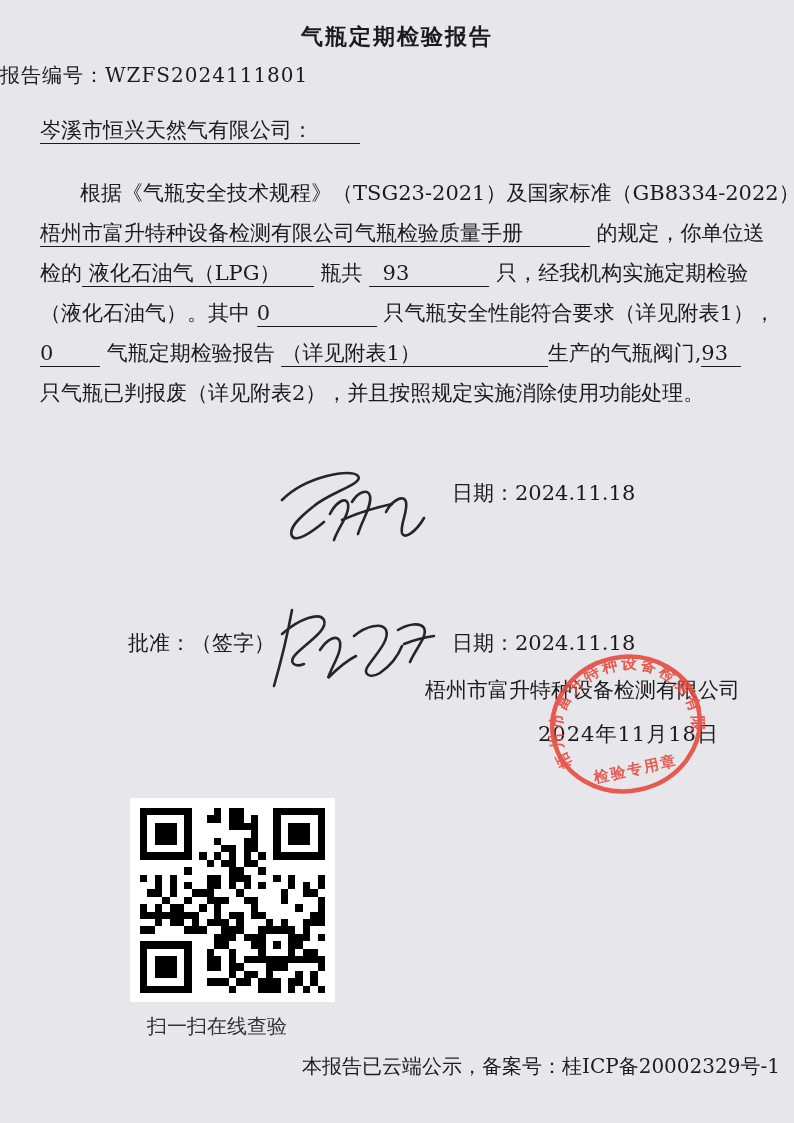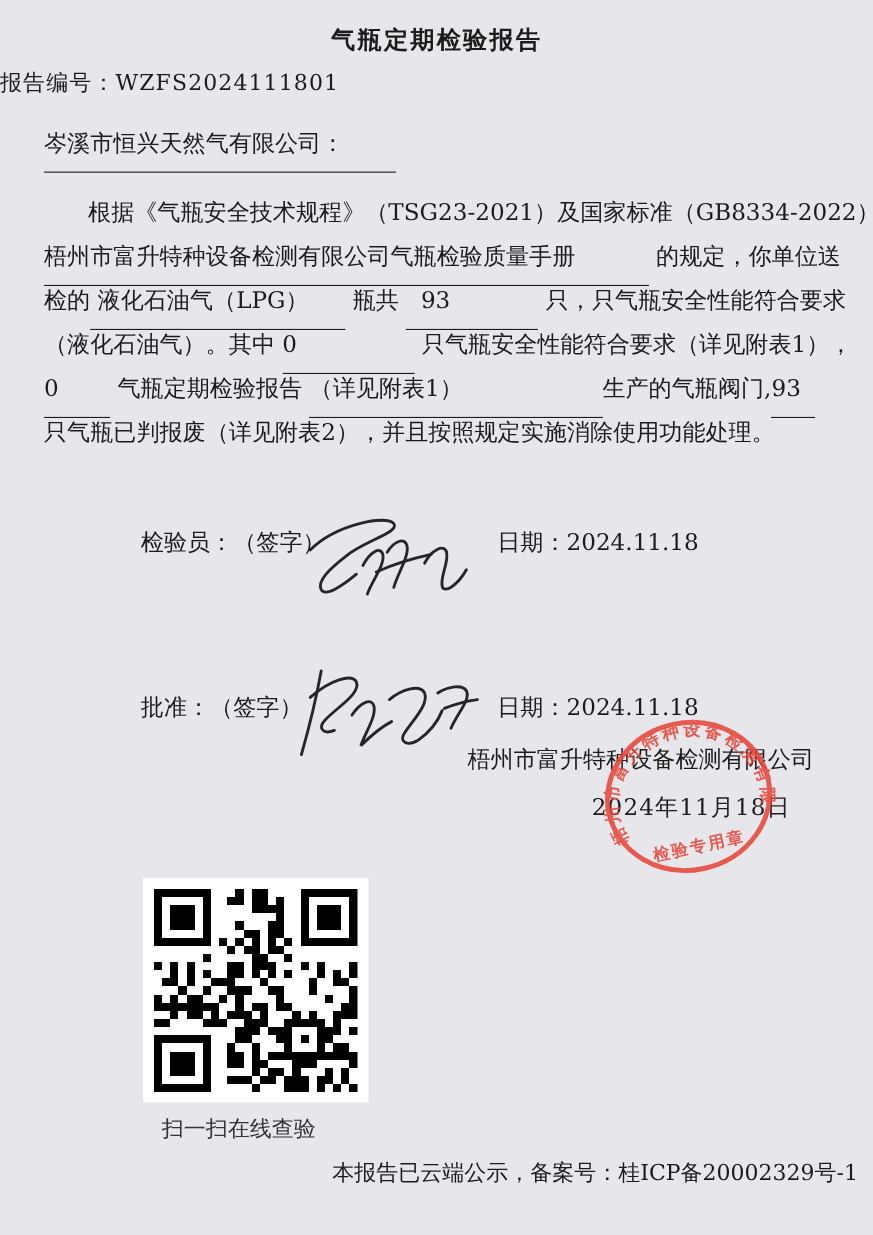--- a/index.html
+++ b/index.html
@@ -27,21 +27,21 @@
     left:0; top:62px; width:756px;
     font-size:20px; letter-spacing:1px;
     white-space:nowrap;
   }
   .recipient{
     left:40px; top:116px;
     font-size:21px; white-space:nowrap;
   }
   .fill{
     border-bottom:1.6px solid var(--ink);
-    padding-bottom:14px;
+    padding-bottom:1px;
     white-space:pre;
   }
   .paragraph{
     left:40px; top:173px; width:716px;
     font-size:21px;
   }
   .body-line{
     height:40px; line-height:40px;
     white-space:nowrap;
   }
@@ -82,28 +82,27 @@
   <span>报告编号：</span><span>WZFS2024111801</span>
 </div>
 
 <div class="abs recipient">
   <span class="fill"><span>岑溪市恒兴天然气有限公司：</span><span>&nbsp;&nbsp;&nbsp;&nbsp;&nbsp;&nbsp;&nbsp;</span></span>
 </div>
 
 <div class="abs paragraph">
     <div class="body-line"><span>&nbsp;&nbsp;&nbsp;&nbsp;&nbsp;&nbsp;根据《气瓶安全技术规程》（TSG23-2021）及国家标准（GB8334-2022）、</span></div>
     <div class="body-line"><span class="fill">梧州市富升特种设备检测有限公司气瓶检验质量手册&nbsp;&nbsp;&nbsp;&nbsp;&nbsp;&nbsp;&nbsp;&nbsp;&nbsp;&nbsp;</span><span> 的规定，你单位送</span></div>
-    <div class="body-line"><span>检的</span><span class="fill">&nbsp;液化石油气（LPG）&nbsp;&nbsp;&nbsp;&nbsp;&nbsp;</span><span> 瓶共 </span><span class="fill">&nbsp;&nbsp;93&nbsp;&nbsp;&nbsp;&nbsp;&nbsp;&nbsp;&nbsp;&nbsp;&nbsp;&nbsp;&nbsp;&nbsp;</span><span> 只，只气瓶安全性能符合要求</span></div>
+    <div class="body-line"><span>检的</span><span class="fill">&nbsp;液化石油气（LPG）&nbsp;&nbsp;&nbsp;&nbsp;&nbsp;</span><span> 瓶共 </span><span class="fill">&nbsp;&nbsp;93&nbsp;&nbsp;&nbsp;&nbsp;&nbsp;&nbsp;&nbsp;&nbsp;&nbsp;&nbsp;&nbsp;&nbsp;</span><span> 只，经我机构实施定期检验</span></div>
     <div class="body-line"><span>（液化石油气）。其中 </span><span class="fill">0&nbsp;&nbsp;&nbsp;&nbsp;&nbsp;&nbsp;&nbsp;&nbsp;&nbsp;&nbsp;&nbsp;&nbsp;&nbsp;&nbsp;&nbsp;&nbsp;</span><span> 只气瓶安全性能符合要求（详见附表1），</span></div>
     <div class="body-line"><span class="fill">0&nbsp;&nbsp;&nbsp;&nbsp;&nbsp;&nbsp;&nbsp;</span><span> 气瓶定期检验报告 </span><span class="fill">（详见附表1）&nbsp;&nbsp;&nbsp;&nbsp;&nbsp;&nbsp;&nbsp;&nbsp;&nbsp;&nbsp;&nbsp;&nbsp;&nbsp;&nbsp;&nbsp;&nbsp;&nbsp;&nbsp;&nbsp;</span><span>生产的气瓶阀门,</span><span class="fill">93&nbsp;&nbsp;</span></div>
     <div class="body-line"><span>只气瓶已判报废（详见附表2），并且按照规定实施消除使用功能处理。</span></div>
   </div>
 
 <div class="abs sig-row inspector-row">
-  <span>检验员：（签字）</span>
   <span class="date"><span>日期：</span><span>2024.11.18</span></span>
 </div>
 
 <svg class="abs signature-svg" style="left:272px; top:462px;" width="160" height="90" viewBox="0 0 160 90">
   <path d="M10,38 C34,14 80,6 86,14 C92,22 58,30 42,44 C28,55 16,66 20,74 C24,81 40,70 52,60"></path>
   <path d="M58,52 C64,40 74,34 76,42 C78,52 66,66 62,78"></path>
   <path d="M80,40 C86,30 96,26 98,34 C100,44 90,58 86,72"></path>
   <path d="M70,58 C88,50 106,45 120,42"></path>
   <path d="M114,50 C120,38 132,32 134,40 C136,50 128,62 130,71 C132,78 144,70 152,56"></path>
 </svg>

